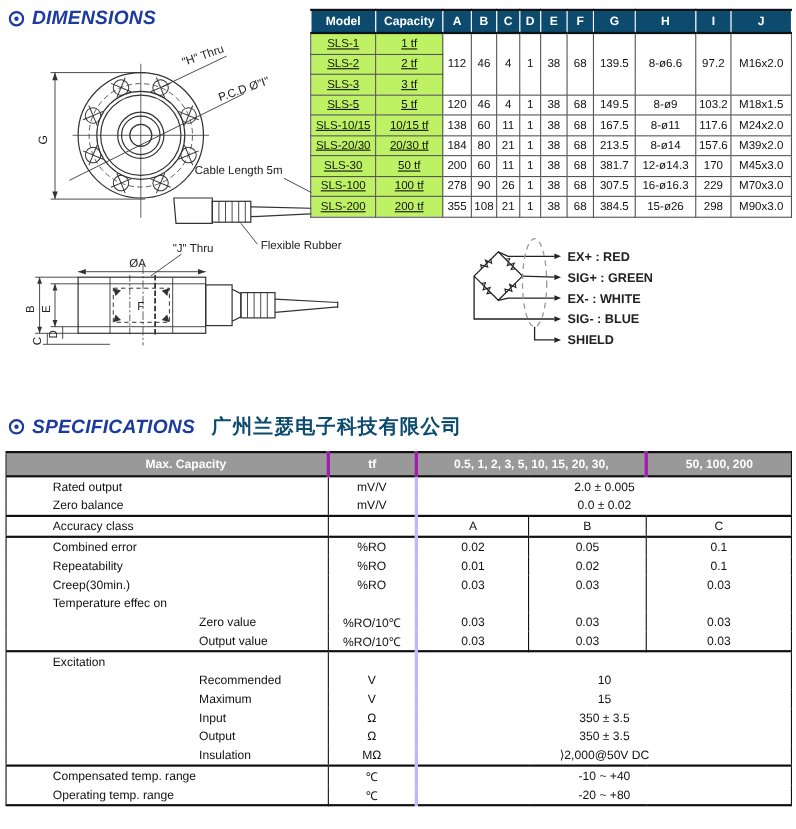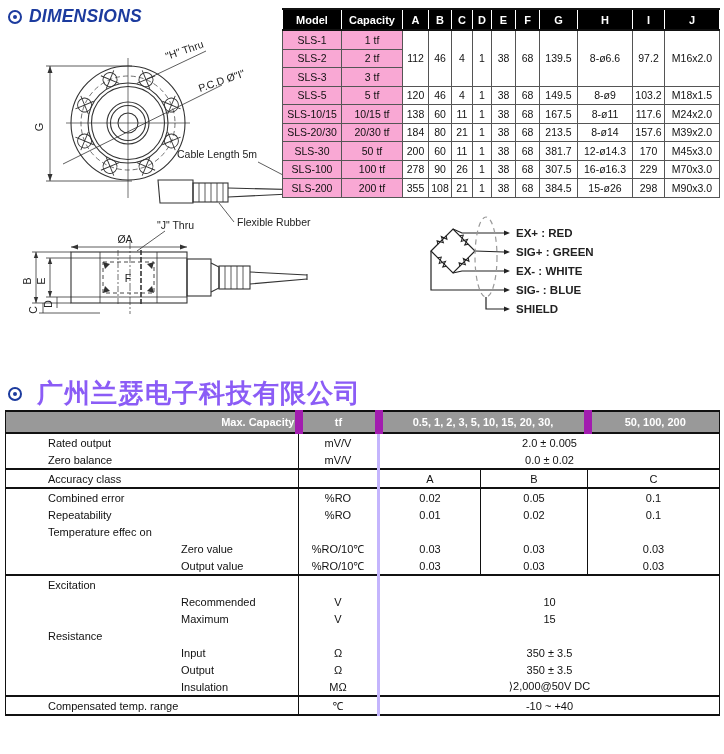--- a/index.html
+++ b/index.html
@@ -6,38 +6,38 @@
   #page{position:relative;width:724px;height:754px;background:#fff;overflow:hidden;
         font-family:"Liberation Sans",sans-serif;color:#111;}
 
   
   .sec-title{position:absolute;display:flex;align-items:center;gap:7px;}
   .sec-label{color:#1c3b9e;font-style:italic;font-weight:bold;font-size:17.5px;letter-spacing:.2px;}
   .bullseye{width:10px;height:10px;border:2px solid #1c3b9e;border-radius:50%;
             display:inline-flex;align-items:center;justify-content:center;flex:0 0 auto;}
   .bullseye::after{content:'';width:4px;height:4px;background:#1c3b9e;border-radius:50%;}
   .company{font-family:"Liberation Serif",serif;font-style:normal;font-weight:bold;
-           font-size:26px;color:#8b5cf6;margin-left:8px;letter-spacing:1px;}
+           font-size:18px;color:#0c4a6e;margin-left:8px;letter-spacing:1px;}
 
   
   table{border-collapse:collapse;table-layout:fixed;}
   #dimTable{position:absolute;left:282px;top:8px;width:437px;font-size:10.5px;
             border:1px solid #222;border-top:2px solid #111;}
-  #dimTable th{background:#000000;color:#fff;font-weight:bold;font-size:11px;height:19px;
+  #dimTable th{background:#0c4a6e;color:#fff;font-weight:bold;font-size:11px;height:19px;
                border:1px solid #fff;border-bottom:2px solid #111;padding:0;}
   #dimTable td{border:1px solid #555;text-align:center;height:17.5px;padding:0;background:#fff;}
-  #dimTable td.mc{background:#f9a8d4;}
+  #dimTable td.mc{background:#bef264;text-decoration:underline;}
 
   
   #specTable{position:absolute;left:5px;top:410px;width:714px;font-size:11px;
              border:1px solid #111;border-top:2px solid #111;border-bottom:2px solid #111;}
   #specTable th{background:#999;color:#fff;font-weight:bold;height:20px;padding:0;
                 border-bottom:2px solid #111;}
-  #specTable th.hlab{text-align:right;padding-left:35px;}
-  #specTable th.gap{border-left:8px solid #a21caf;}
+  #specTable th.hlab{text-align:center;padding-left:35px;}
+  #specTable th.gap{border-left:3px solid #a21caf;}
   #specTable td{height:17px;padding:0;text-align:center;vertical-align:middle;}
   #specTable td.lab{text-align:left;padding-left:42px;}
   #specTable td.lab.sub{padding-left:175px;}
   #specTable td.unit{border-left:1px solid #111;border-right:3px solid #c4b5fd;}
   #specTable td.va,#specTable td.vb{border-right:1px solid #111;}
   #specTable tr.sep td{border-top:2px solid #111;}
 
   svg text{font-family:"Liberation Sans",sans-serif;fill:#222;}
   .dwg{position:absolute;}
 </style>
@@ -377,20 +377,21 @@
     <ellipse cx="486" cy="257" rx="11" ry="40" fill="none" stroke="#999" stroke-width="1.2" stroke-dasharray="5 4"></ellipse>
     <text x="516" y="237" font-size="11.5" font-weight="bold">EX+ : RED</text>
     <text x="516" y="256" font-size="11.5" font-weight="bold">SIG+ : GREEN</text>
     <text x="516" y="275" font-size="11.5" font-weight="bold">EX- : WHITE</text>
     <text x="516" y="294" font-size="11.5" font-weight="bold">SIG- : BLUE</text>
     <text x="516" y="313" font-size="11.5" font-weight="bold">SHIELD</text>
   </svg>
 
   <div class="sec-title" style="left:8px;top:376px;">
     <span class="bullseye"></span>
+    <span class="sec-label">SPECIFICATIONS</span>
     <span class="company">广州兰瑟电子科技有限公司</span>
   </div>
 
   <table id="specTable">
     <colgroup>
         <col style="width:293px">
         <col style="width:80px">
         <col style="width:102px">
         <col style="width:107px">
         <col style="width:132px">
@@ -427,20 +428,27 @@
       <td class="vc">0.1</td>
     </tr>
     <tr>
       <td class="lab">Repeatability</td>
       <td class="unit">%RO</td>
       <td class="va">0.01</td>
       <td class="vb">0.02</td>
       <td class="vc">0.1</td>
     </tr>
     <tr>
+      <td class="lab">Creep(30min.)</td>
+      <td class="unit">%RO</td>
+      <td class="va">0.03</td>
+      <td class="vb">0.03</td>
+      <td class="vc">0.03</td>
+    </tr>
+    <tr>
       <td class="lab">Temperature effec on</td>
       <td class="unit"></td>
       <td class="va"></td>
       <td class="vb"></td>
       <td class="vc"></td>
     </tr>
     <tr>
       <td class="lab sub">Zero value</td>
       <td class="unit">%RO/10℃</td>
       <td class="va">0.03</td>
@@ -463,40 +471,40 @@
       <td class="lab sub">Recommended</td>
       <td class="unit">V</td>
       <td colspan="3">10</td>
     </tr>
     <tr>
       <td class="lab sub">Maximum</td>
       <td class="unit">V</td>
       <td colspan="3">15</td>
     </tr>
     <tr>
-      <td class="lab">Resistance</td>
-      <td class="unit"></td>
-      <td colspan="3"></td>
-    </tr>
-    <tr>
       <td class="lab sub">Input</td>
       <td class="unit">Ω</td>
       <td colspan="3">350 ± 3.5</td>
     </tr>
     <tr>
       <td class="lab sub">Output</td>
       <td class="unit">Ω</td>
       <td colspan="3">350 ± 3.5</td>
     </tr>
     <tr>
       <td class="lab sub">Insulation</td>
       <td class="unit">MΩ</td>
       <td colspan="3">⟩2,000@50V DC</td>
     </tr>
     <tr class="sep">
       <td class="lab">Compensated temp. range</td>
       <td class="unit">℃</td>
       <td colspan="3">-10 ~ +40</td>
     </tr>
+    <tr>
+      <td class="lab">Operating temp. range</td>
+      <td class="unit">℃</td>
+      <td colspan="3">-20 ~ +80</td>
+    </tr>
   </tbody>
     </table>
 
 </div>
 
 </body></html>

